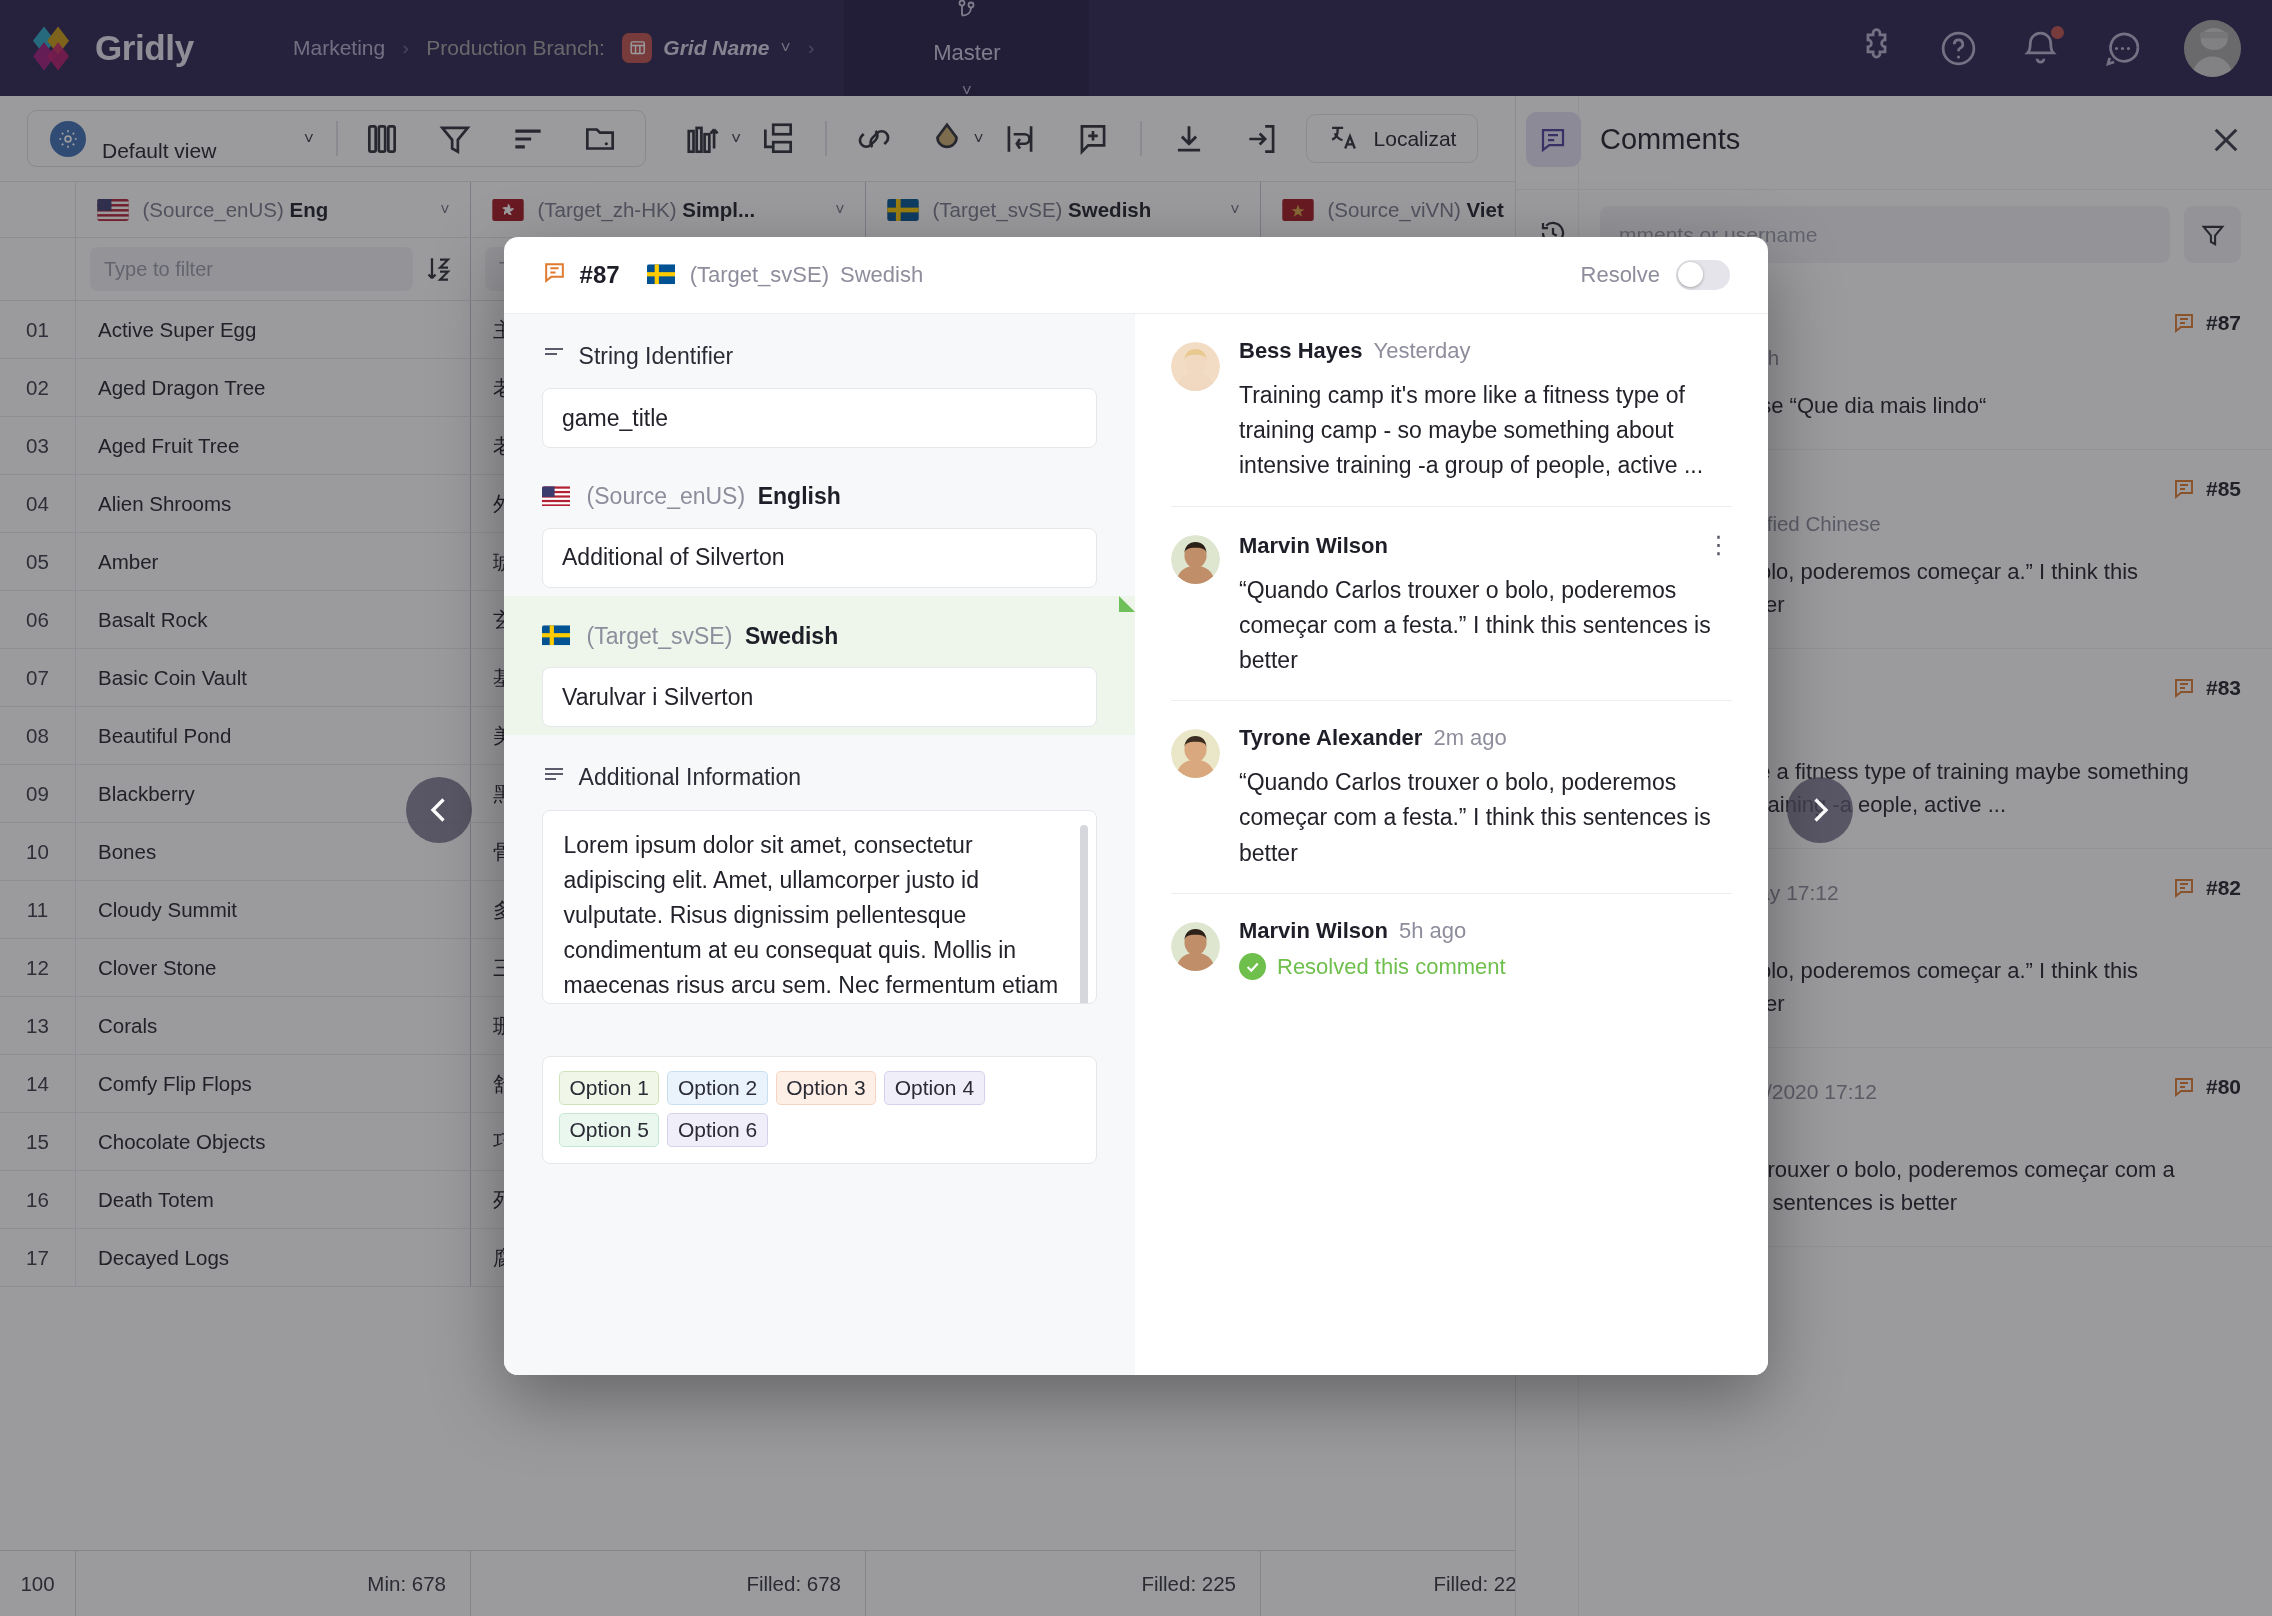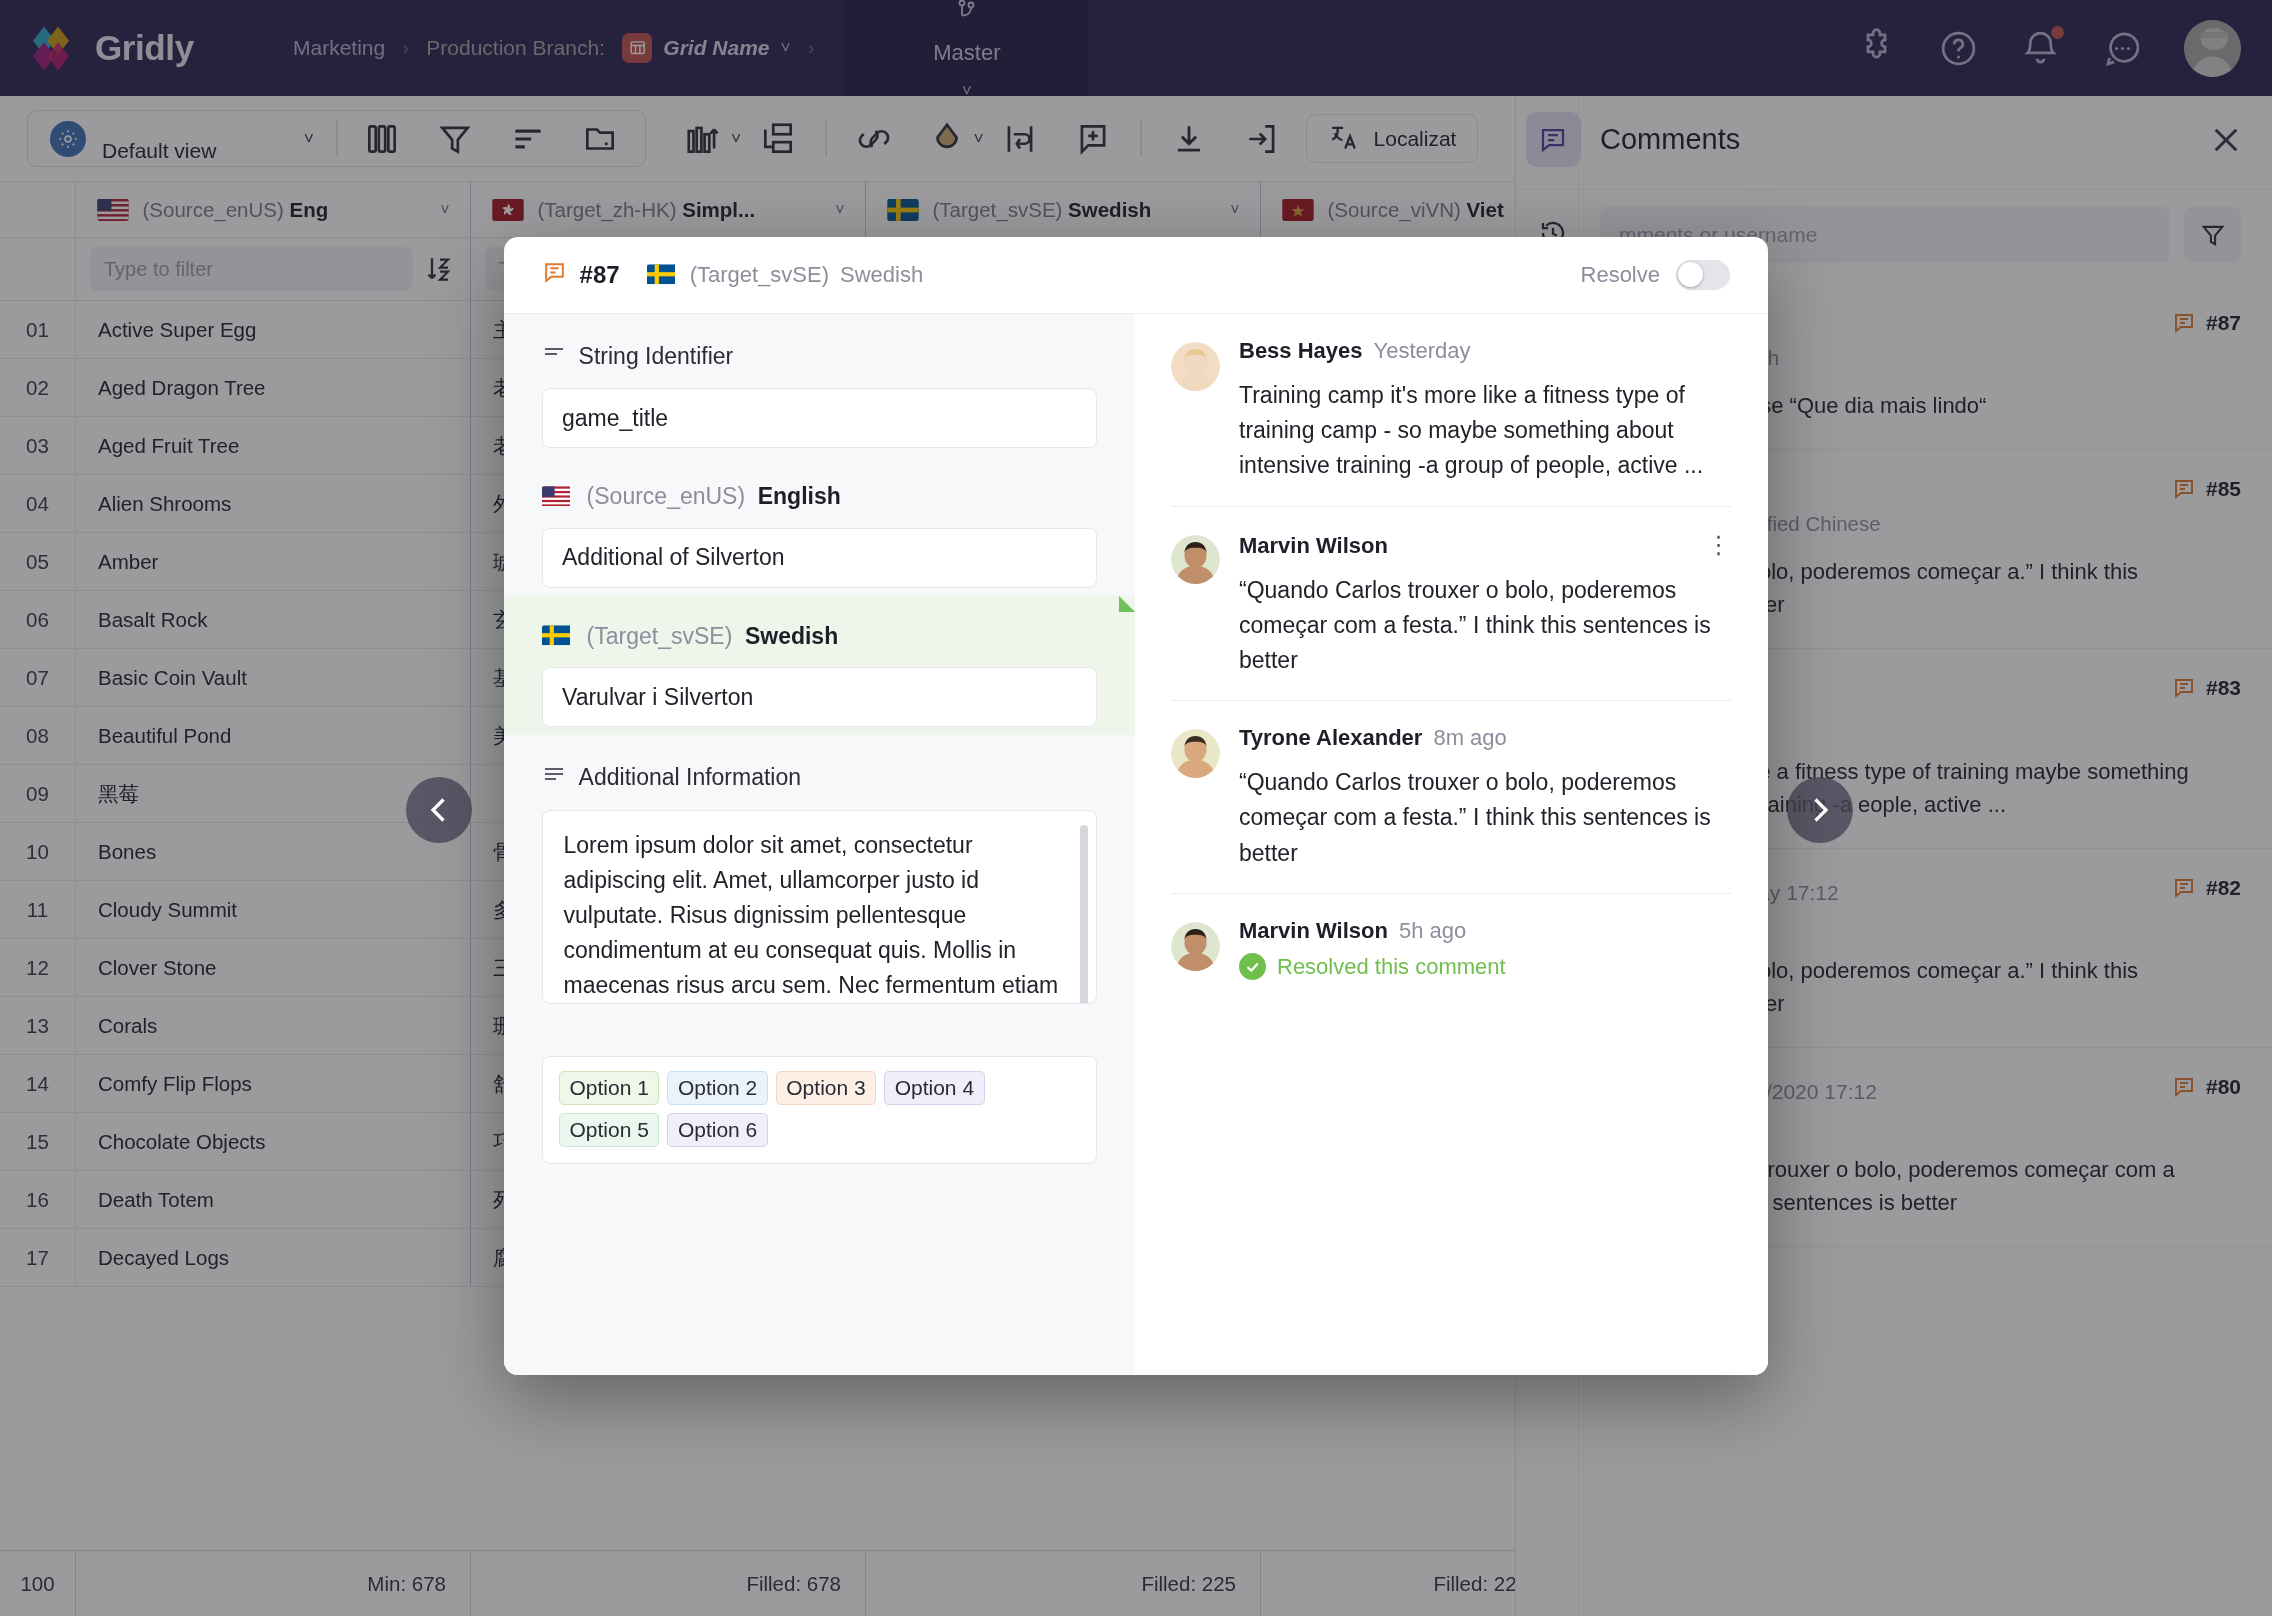--- a/index.html
+++ b/index.html
@@ -585,20 +585,21 @@
         </div>
         <div class="grow">
           <div class="gcell-num">08</div>
           <div class="gcell" style="width:395px">Beautiful Pond</div>
           <div class="gcell" style="width:395px">美的</div>
           <div class="gcell" style="width:395px"></div>
           <div class="gcell" style="width:292px"></div>
         </div>
         <div class="grow">
           <div class="gcell-num">09</div>
+          <div class="gcell" style="width:395px">Blackberry</div>
           <div class="gcell" style="width:395px">黑莓</div>
           <div class="gcell" style="width:395px"></div>
           <div class="gcell" style="width:292px"></div>
         </div>
         <div class="grow">
           <div class="gcell-num">10</div>
           <div class="gcell" style="width:395px">Bones</div>
           <div class="gcell" style="width:395px">骨</div>
           <div class="gcell" style="width:395px"></div>
           <div class="gcell" style="width:292px"></div>
@@ -1028,21 +1029,21 @@
                 <g clip-path="url(#cshort-hair-man62)">
                   <rect width="62" height="62" fill="#eae6c8"></rect>
                   <path d="M6 62c2-16 12-23 25-23s23 7 25 23z" fill="#d9a87e"></path>
                   <ellipse cx="31" cy="26" rx="14" ry="16" fill="#d9a87e"></ellipse>
                   <path d="M17 24c0-10 6-15 14-15s14 5 14 15c0-6-5-8-14-8s-14 2-14 8z" fill="#3a2c20"></path>
                 </g>
               </svg></span>
             <div class="mc-inner">
               <div class="mc-top">
                 <span class="mc-name">Tyrone Alexander</span>
-                <span class="mc-time">8m ago</span>
+                <span class="mc-time">2m ago</span>
               </div>
               <div class="mc-body">“Quando Carlos trouxer o bolo, poderemos começar com a festa.” I think this sentences is better</div>
             </div>
           </div>
           <div class="mcomment">
             <span class="mc-avatar"><svg viewBox="0 0 62 62" width="49" height="49">
                 <defs>
                   <clipPath id="cdark-hair-man62">
                     <circle cx="31" cy="31" r="31"></circle>
                   </clipPath>

